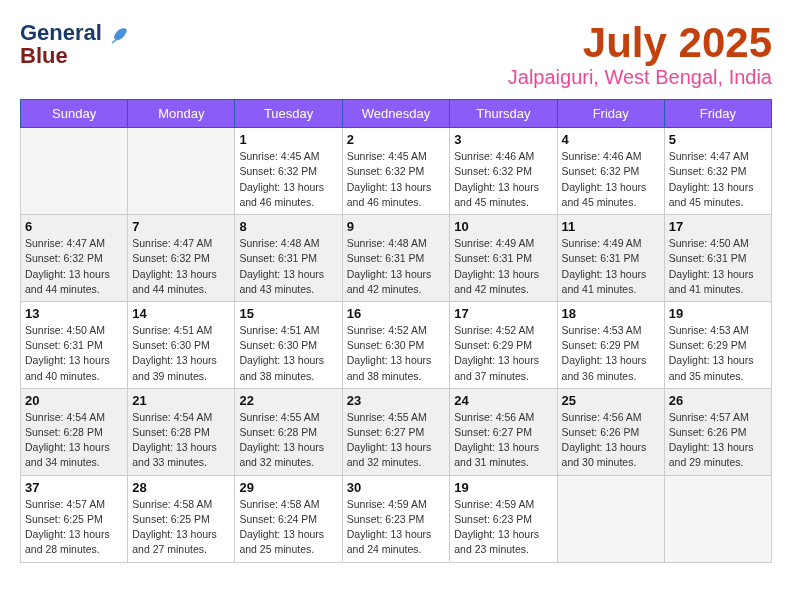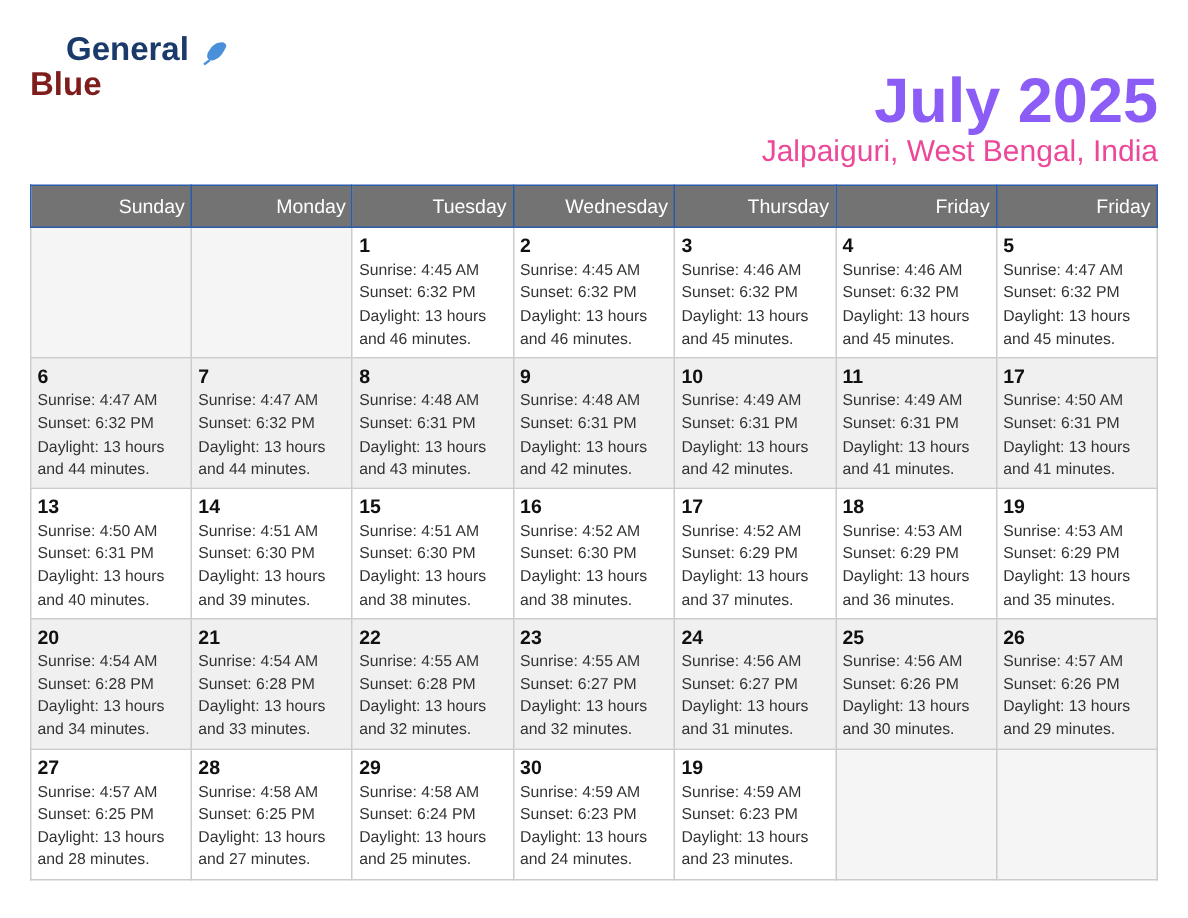--- a/index.html
+++ b/index.html
@@ -20,38 +20,37 @@
       display: flex;
       flex-direction: column;
       align-items: flex-start;
     }
     .title-block {
       text-align: right;
     }
     .month-title {
       font-size: 42px;
       font-weight: bold;
-      color: #8b5cf6;
+      color: #c2410c;
       line-height: 1.1;
-      margin-top: 24px;
     }
     .location {
       font-size: 20px;
       color: #ec4899;
     }
     .calendar {
       width: 100%;
       border-collapse: collapse;
       font-size: 11px;
     }
     .calendar th {
-      background: #737373;
+      background: #8b5cf6;
       color: #fff;
       padding: 6px 4px;
-      text-align: right;
+      text-align: center;
       font-size: 13px;
       font-weight: normal;
       border: 1px solid #2a5caa;
     }
     .calendar td {
       border: 1px solid #ccc;
       vertical-align: top;
       padding: 4px;
       width: 108px;
       min-height: 80px;
@@ -74,21 +73,21 @@
     .row-shaded td {
       background: #f0f0f0;
     }
   </style>
 </head>
 <body>
 
 <div class="header">
   <div class="logo">
     <div style="display:flex;align-items:center;gap:4px;">
-      <div style="position:relative;display:inline-block;margin-left:24px;">
+      <div style="position:relative;display:inline-block;">
         <span style="font-size:22px;font-weight:bold;color:#1a3a6b;">General</span>
         <svg style="display:inline-block;vertical-align:middle;margin-left:2px;" width="22" height="22" viewBox="0 0 22 22">
           <path d="M18 4 C16 2, 10 4, 8 8 C6 10, 5 14, 8 15 C10 16, 14 14, 16 11 C18 8, 20 5, 18 4Z" fill="#4a90d9"></path>
           <path d="M8 15 L4 18" stroke="#4a90d9" stroke-width="1.5" fill="none"></path>
         </svg>
       </div>
     </div>
     <span style="font-size:22px;font-weight:bold;color:#7f1d1d;margin-top:-4px;">Blue</span>
   </div>
   <div class="title-block">
@@ -219,21 +218,21 @@
           <div class="day-num">25</div>
           <div class="day-info">Sunrise: 4:56 AM<br>Sunset: 6:26 PM<br>Daylight: 13 hours and 30 minutes.</div>
         </td>
         <td>
           <div class="day-num">26</div>
           <div class="day-info">Sunrise: 4:57 AM<br>Sunset: 6:26 PM<br>Daylight: 13 hours and 29 minutes.</div>
         </td>
       </tr>
       <tr>
         <td>
-          <div class="day-num">27</div>
+          <div class="day-num">37</div>
           <div class="day-info">Sunrise: 4:57 AM<br>Sunset: 6:25 PM<br>Daylight: 13 hours and 28 minutes.</div>
         </td>
         <td>
           <div class="day-num">28</div>
           <div class="day-info">Sunrise: 4:58 AM<br>Sunset: 6:25 PM<br>Daylight: 13 hours and 27 minutes.</div>
         </td>
         <td>
           <div class="day-num">29</div>
           <div class="day-info">Sunrise: 4:58 AM<br>Sunset: 6:24 PM<br>Daylight: 13 hours and 25 minutes.</div>
         </td>

